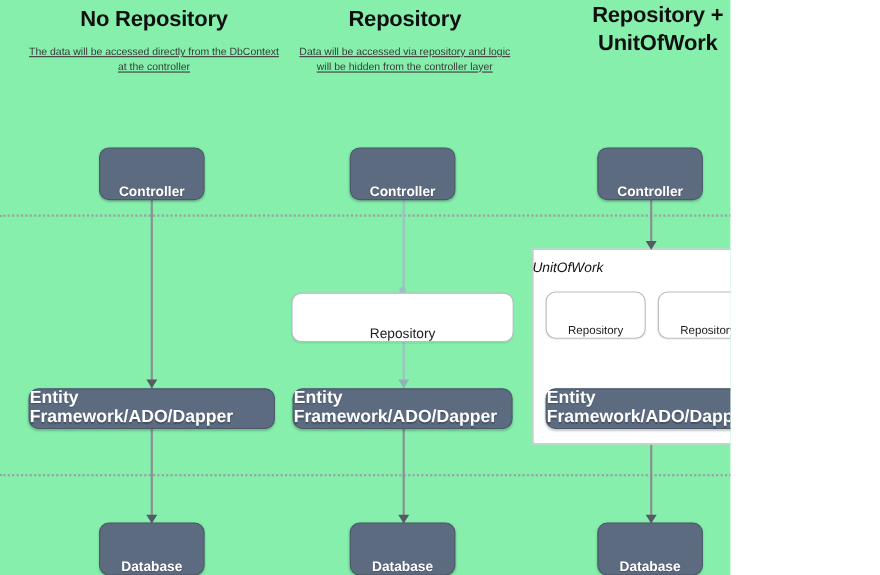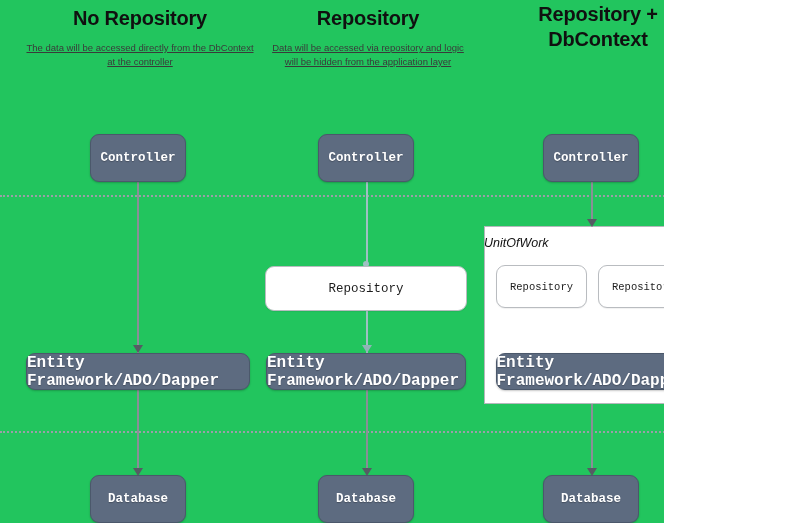--- a/index.html
+++ b/index.html
@@ -4,21 +4,21 @@
 <style>
   html, body {
     margin: 0;
     padding: 0;
     background: #ffffff;
   }
   #canvas {
     position: relative;
     width: 664px;
     height: 523px;
-    background: #22c55e;
+    background: #86efac;
     font-family: "Liberation Sans", sans-serif;
     overflow: hidden;
   }
 
   
   .hrule {
     position: absolute;
     left: 0;
     width: 800px;
     height: 0;
@@ -76,24 +76,23 @@
     border-radius: 50%;
     background: #9fc0c2;
     z-index: 3;
   }
 
   
   .node {
     position: absolute;
     box-sizing: border-box;
     display: flex;
-    align-items: center;
+    align-items: flex-end;
     justify-content: center;
     z-index: 4;
-    font-family: Liberation Mono, monospace;
   }
   .node.dark {
     background: #5d6b80;
     border: 1px solid #4b586b;
     border-radius: 9px;
     color: #ffffff;
     font-size: 12.5px;
     font-weight: bold;
     box-shadow: 0 1px 2px rgba(0,0,0,0.22);
     text-shadow: 0 1px 1px rgba(0,0,0,0.25);
@@ -154,21 +153,21 @@
   <div class="node dark small" style="left:26px; top:353px; width:224px; height:37px;">
     <span>Entity Framework/ADO/Dapper</span>
   </div>
 
   <div class="node dark" style="left:90px; top:475px; width:96px; height:48px;">
     <span>Database</span>
   </div>
 
   <div class="col-head" style="left:252px; top:6px; width:232px;">
     <p class="col-title">Repository</p>
-    <p class="col-sub">Data will be accessed via repository and logic will be hidden from the application layer</p>
+    <p class="col-sub">Data will be accessed via repository and logic will be hidden from the controller layer</p>
   </div>
 
   <div class="conn teal" style="left:366px; top:182px; height:84px;"></div>
   <div class="dot" style="left:363px; top:261px;"></div>
 
   <div class="conn teal" style="left:366px; top:311px; height:42px;"></div>
   <div class="arrow teal" style="left:362px; top:345px;"></div>
 
   <div class="conn" style="left:366px; top:390px; height:85px;"></div>
   <div class="arrow" style="left:362px; top:468px;"></div>
@@ -183,21 +182,21 @@
 
   <div class="node dark small" style="left:266px; top:353px; width:200px; height:37px;">
     <span>Entity Framework/ADO/Dapper</span>
   </div>
 
   <div class="node dark" style="left:318px; top:475px; width:96px; height:48px;">
     <span>Database</span>
   </div>
 
   <div class="col-head" style="left:492px; top:2px; width:212px;">
-    <p class="col-title">Repository + DbContext</p>
+    <p class="col-title">Repository + UnitOfWork</p>
   </div>
 
   <div class="conn" style="left:591px; top:182px; height:44px;"></div>
   <div class="arrow" style="left:587px; top:219px;"></div>
 
   <div class="conn" style="left:591px; top:404px; height:71px;"></div>
   <div class="arrow" style="left:587px; top:468px;"></div>
 
   <div class="node dark" style="left:543px; top:134px; width:96px; height:48px;">
     <span>Controller</span>

